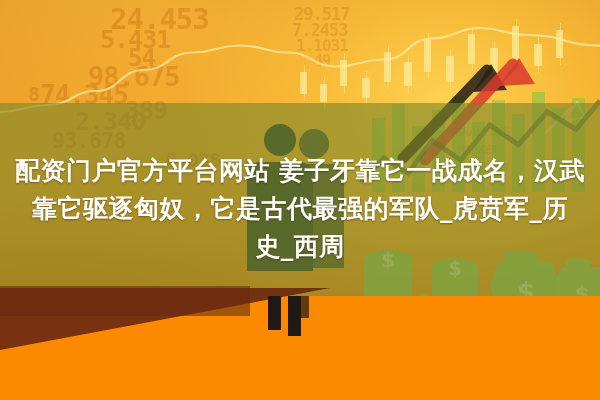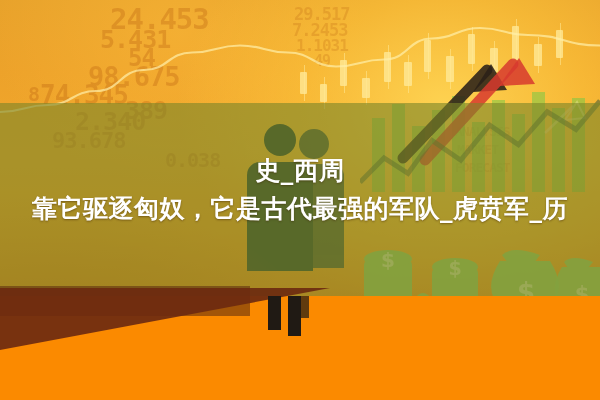--- a/index.html
+++ b/index.html
@@ -255,17 +255,18 @@
   <div class="band-olive"></div>
   <div class="band-orange"></div>
   <div class="wedge2"></div>
   <div class="wedge"></div>
 
   <div class="leg" style="left:268px;top:296px;width:13px;height:34px;"></div>
   <div class="leg" style="left:288px;top:296px;width:13px;height:40px;"></div>
   <div class="leg" style="left:300px;top:296px;width:9px;height:22px;opacity:.7;"></div>
 
   <div class="caption">
+    <div>配资门户官方平台网站 姜子牙靠它一战成名，汉武</div>
+    <div>靠它驱逐匈奴，它是古代最强的军队_虎贲军_历</div>
     <div>史_西周</div>
-    <div>靠它驱逐匈奴，它是古代最强的军队_虎贲军_历</div>
   </div>
 
 </div>
 
 </body></html>

